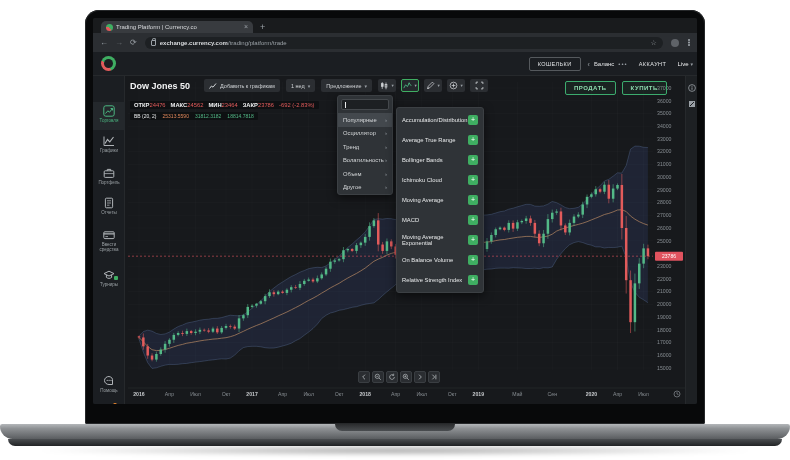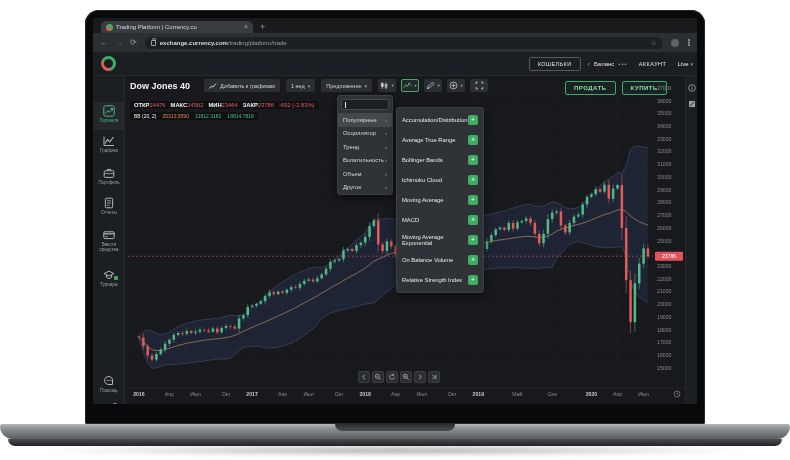--- a/index.html
+++ b/index.html
@@ -551,21 +551,21 @@
                   <line x1="8.1" y1="8.1" x2="9.5" y2="9.5"></line>
                   <line x1="2.5" y1="9.5" x2="3.9" y2="8.1"></line>
                   <line x1="8.1" y1="3.9" x2="9.5" y2="2.5"></line>
                 </g>
               </svg>
               <span class="badge" style="width: 4px; height: 4px; border-radius: 50%; background: rgb(232, 135, 46); right: 8px; top: 3px;"></span>
             </div>
           </div>
 
         <div class="chart-toolbar">
-          <span class="symbol">Dow Jones 40</span>
+          <span class="symbol">Dow Jones 50</span>
           <div class="tb-btn">
             <svg width="8" height="8" viewBox="0 0 8 8">
                 <polyline points="0.5,6.5 2.5,4 4,5.2 7,1.5" fill="none" stroke="#cfd2d5" stroke-width="1"></polyline>
               </svg>
             <span>Добавить к графикам</span>
           </div>
           <div class="tb-btn">
               <span>1 нед</span>
               <span class="caret">▾</span>
             </div>

